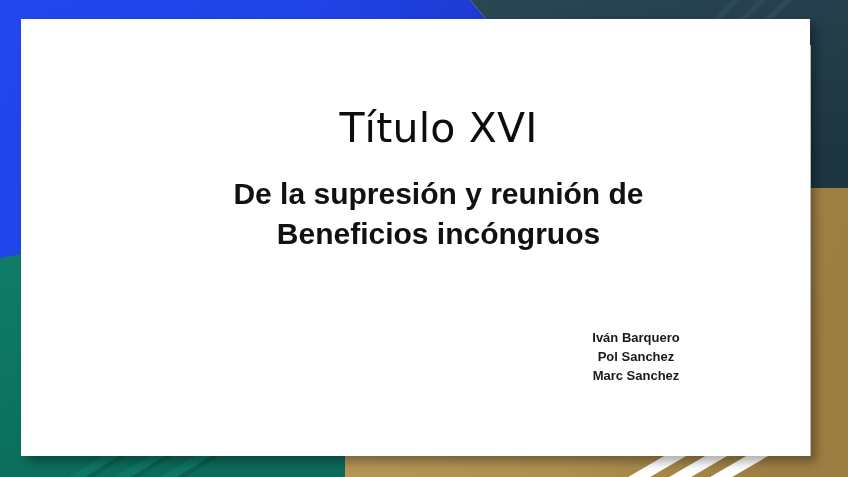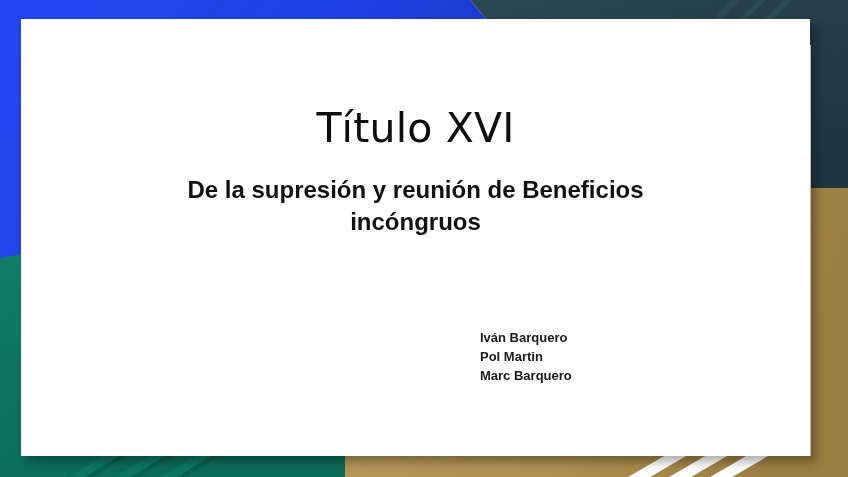--- a/index.html
+++ b/index.html
@@ -36,47 +36,48 @@
     box-shadow: 6px 6px 9px rgba(0,0,0,0.32);
     z-index: 5;
   }
 
   .title-block {
     position: absolute;
     left: 0;
     top: 86px;
     width: 789px;
     text-align: center;
+    padding-left: 23px;
   }
   .slide-title {
     font-family: "DejaVu Sans", sans-serif;
     font-weight: 400;
     font-size: 41px;
     line-height: 1.15;
     color: #0d0d0d;
     letter-spacing: 0.2px;
     margin: 0;
     white-space: nowrap;
   }
   .slide-subtitle {
     font-family: "Liberation Sans", sans-serif;
     font-weight: 700;
-    font-size: 24px;
+    font-size: 30px;
     line-height: 1.32;
     color: #111111;
     margin: 22px auto 0 auto;
     width: 520px;
   }
 
   .authors {
     position: absolute;
-    right: 30px;
+    right: 24px;
     top: 310px;
     width: 300px;
-    text-align: left;
+    text-align: center;
     font-family: "Liberation Sans", sans-serif;
     font-weight: 700;
     font-size: 13px;
     line-height: 1.45;
     color: #1a1a1a;
   }
   .author-line { display: block; white-space: nowrap; }
 </style>
 </head>
 <body>
@@ -195,19 +196,19 @@
 
   <div class="card">
 
     <div class="title-block">
       <h1 class="slide-title">Título XVI</h1>
       <p class="slide-subtitle">De la supresión y reunión de Beneficios incóngruos</p>
     </div>
 
     <div class="authors">
       <span class="author-line">Iván Barquero</span>
-      <span class="author-line">Pol Martin</span>
-      <span class="author-line">Marc Barquero</span>
+      <span class="author-line">Pol Sanchez</span>
+      <span class="author-line">Marc Sanchez</span>
     </div>
 
   </div>
 
 </div>
 
 </body></html>

